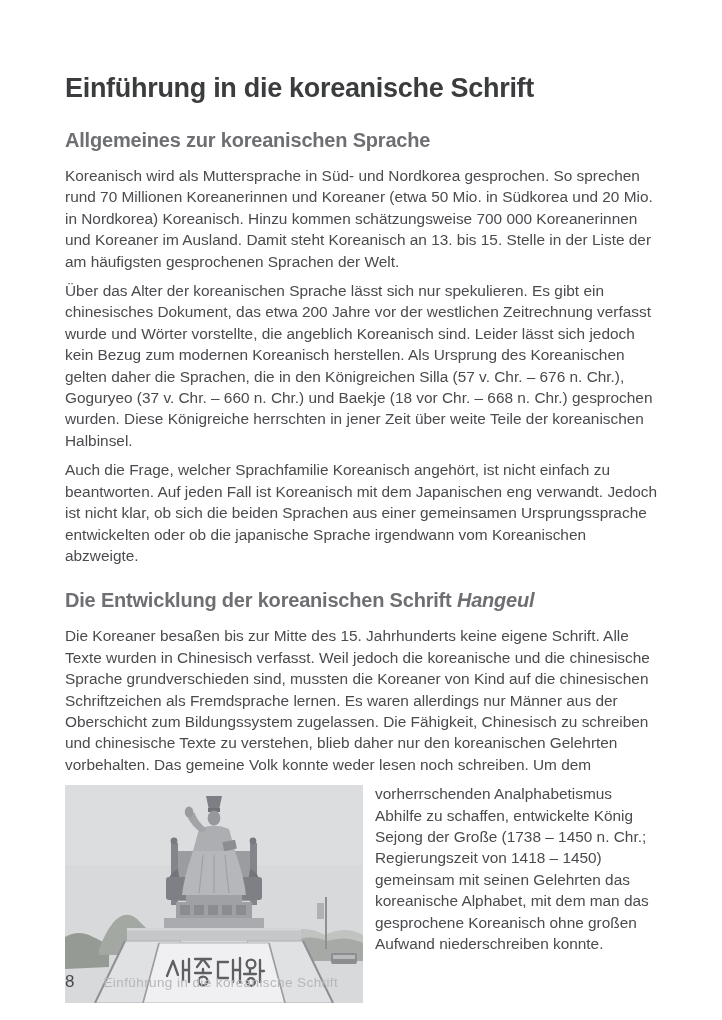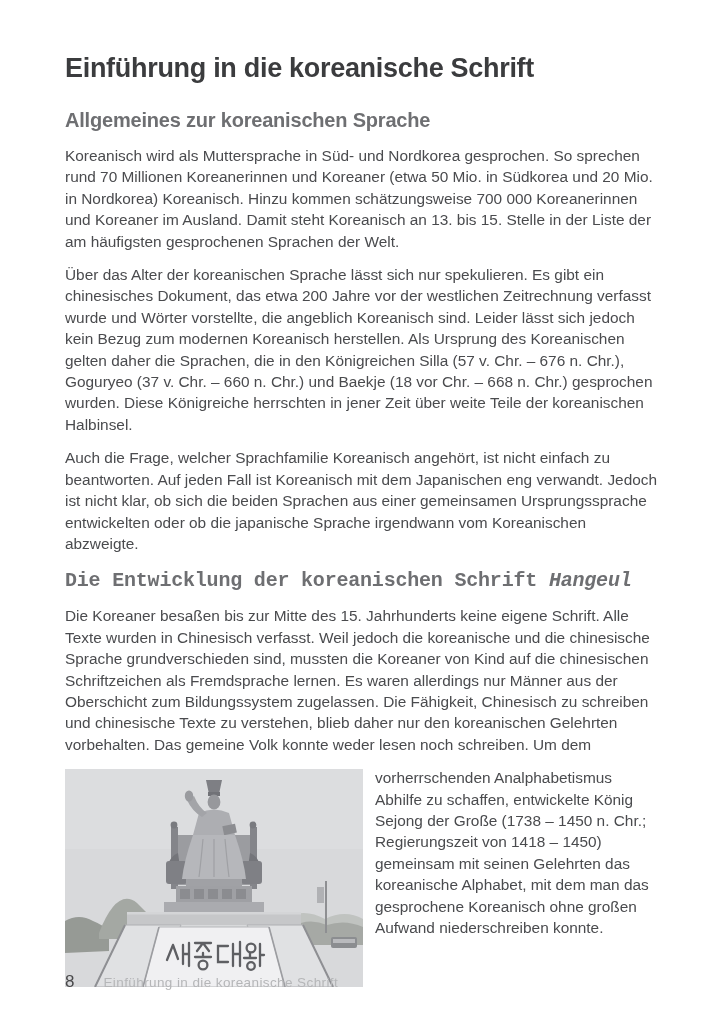--- a/index.html
+++ b/index.html
@@ -2,45 +2,45 @@
 <html lang="de"><head>
 <meta charset="utf-8">
 <style>
   html, body { margin: 0; padding: 0; background: #ffffff; }
   .page {
     position: relative;
     width: 722px;
     height: 1020px;
     background: #ffffff;
     box-sizing: border-box;
-    padding: 52px 60px 0 65px;
+    padding: 72px 60px 0 65px;
     font-family: "Liberation Sans", sans-serif;
     overflow: hidden;
   }
   .content { width: 596px; }
   h1.title {
     margin: 0 0 22px 0;
     font-size: 27px;
     line-height: 32px;
     font-weight: bold;
     letter-spacing: -0.3px;
     color: #3b3c3e;
   }
   h2.section-heading {
     margin: 24px 0 12px 0;
     font-size: 20px;
     line-height: 25px;
     font-weight: bold;
     letter-spacing: -0.2px;
     color: #6e6f72;
   }
-  h2.section-heading.tight { margin-top: 14px; font-family: Liberation Mono, monospace; }
+  h2.section-heading.tight { margin-top: 22px; }
   h2.section-heading em { font-style: italic; }
   p.body-text {
-    margin: 12px 0 8px 0;
+    margin: 0 0 8px 0;
     font-size: 15.4px;
     line-height: 21.4px;
     color: #4a4b4e;
     letter-spacing: 0;
   }
   .wrap-zone {  }
   .wrap-zone::after { content: ""; display: block; clear: both; }
   figure.statue-figure {
     float: left;
     width: 298px;

